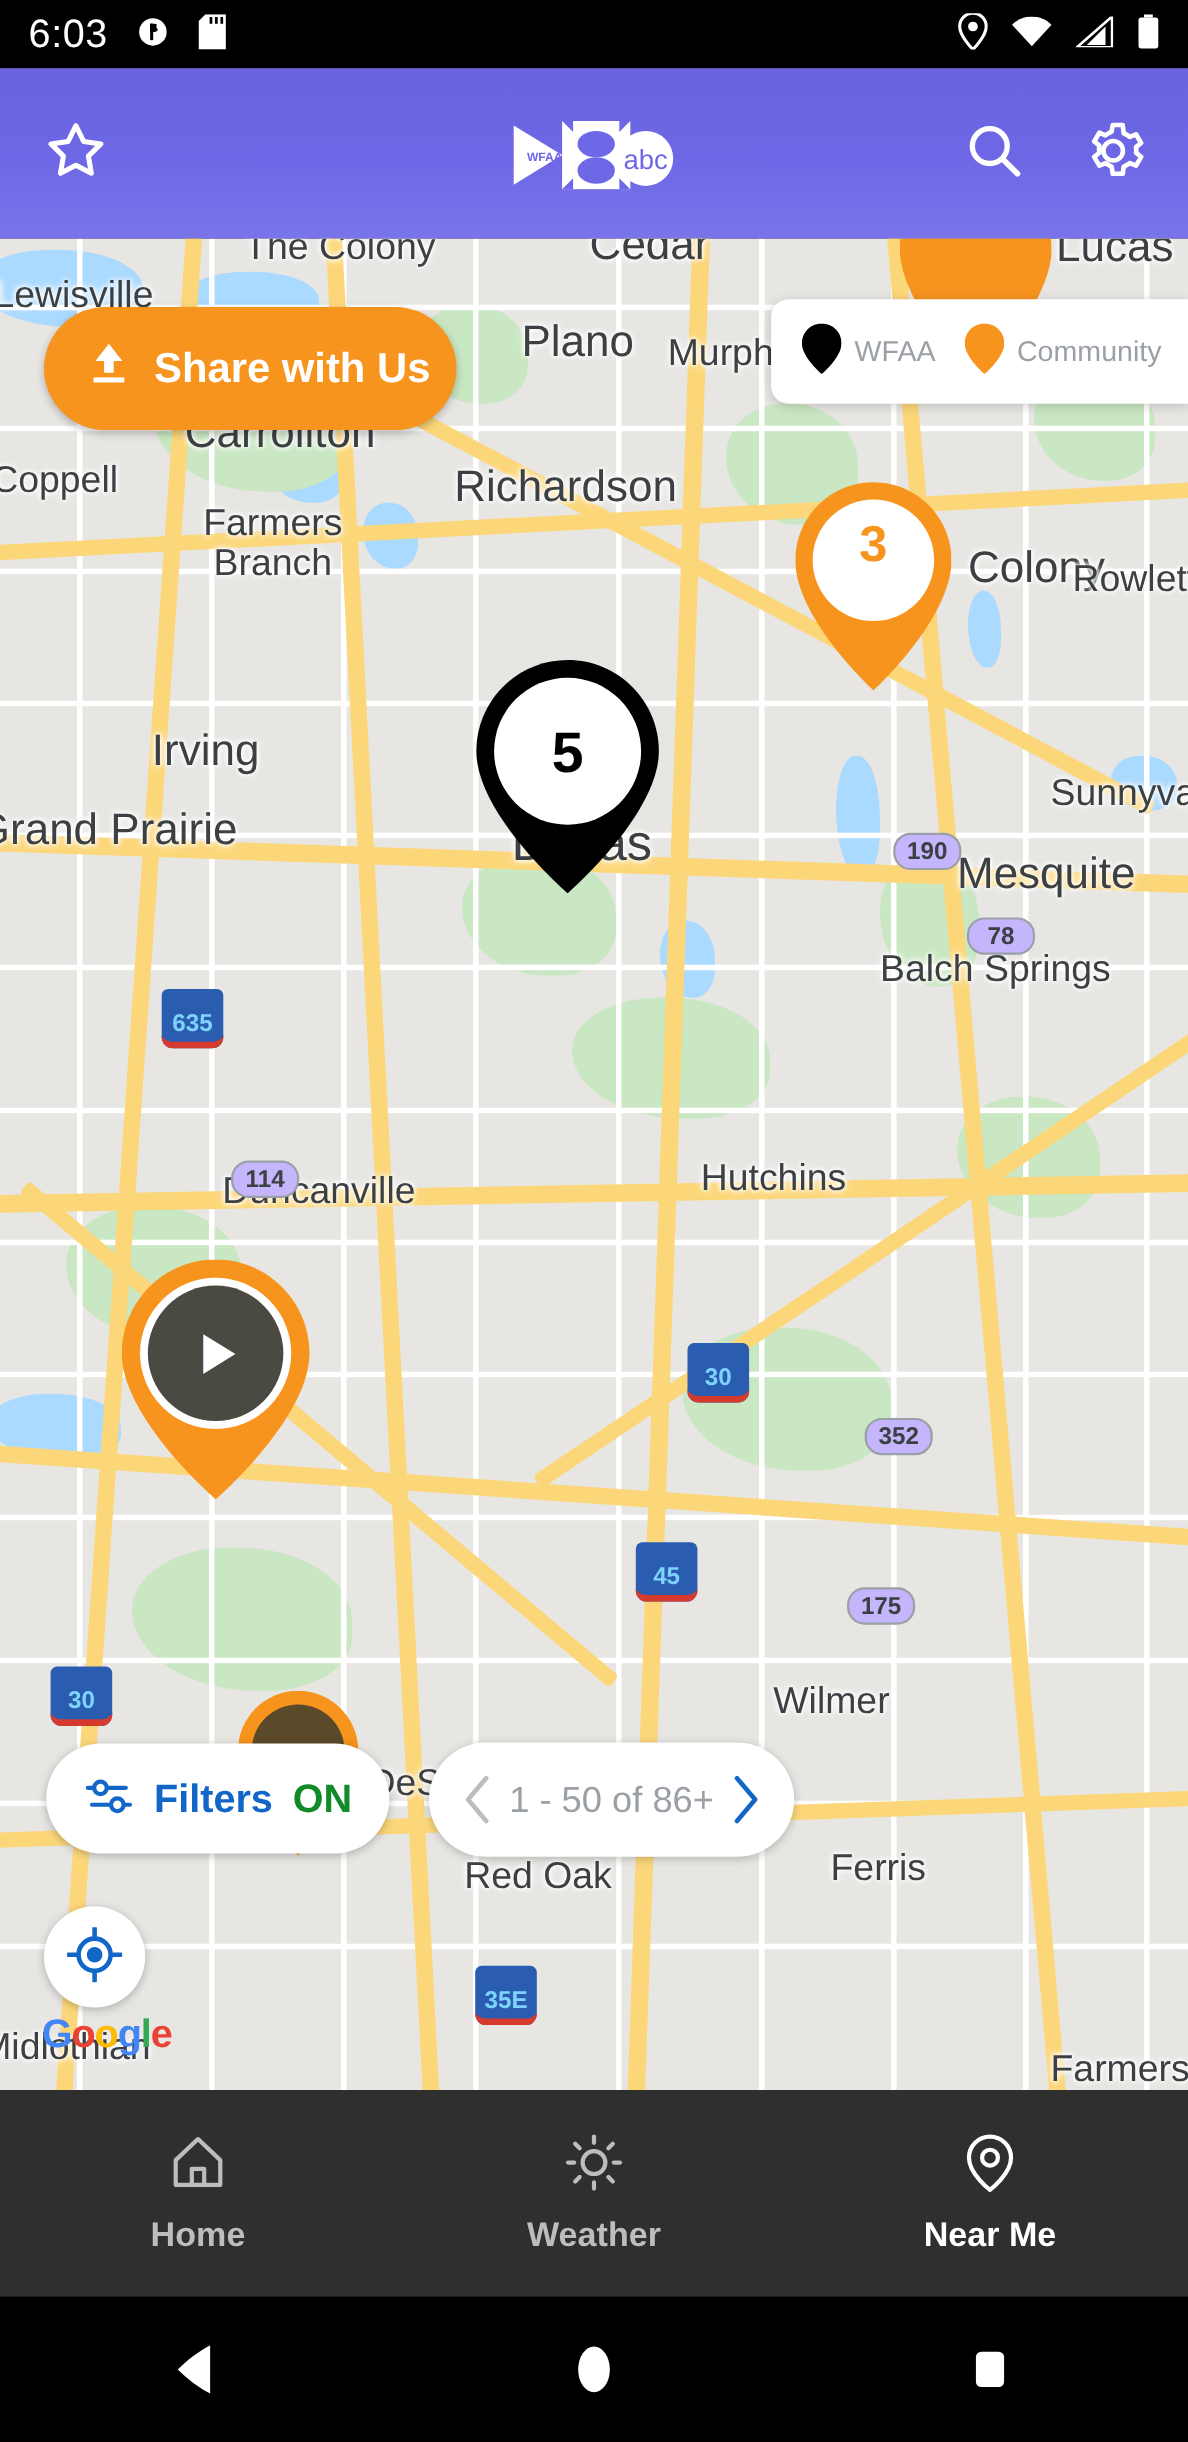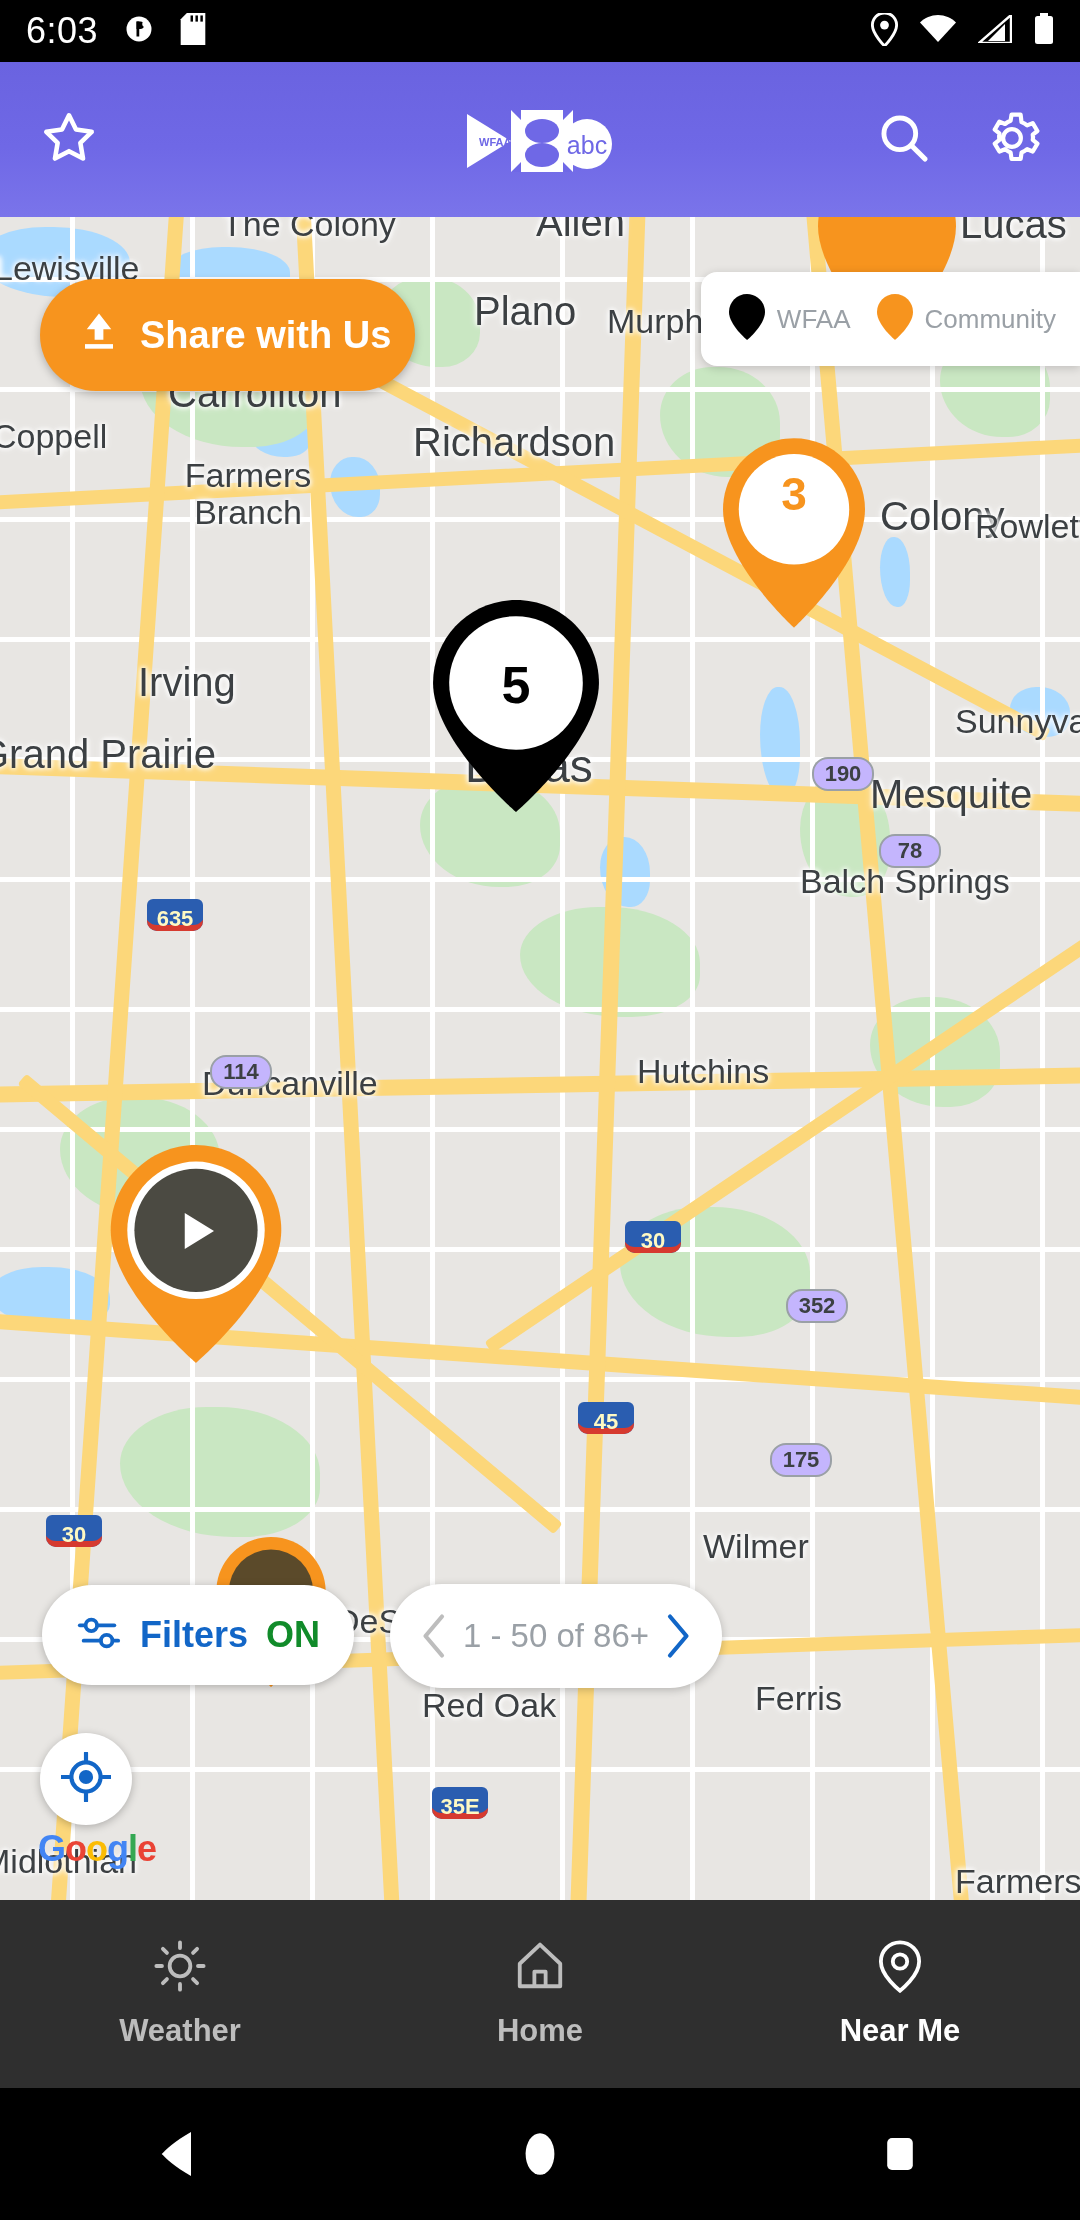--- a/index.html
+++ b/index.html
@@ -60,22 +60,22 @@
   .city.dallas { font-size:46px; color:#3c4043; }
 
   
   .shield {
     position:absolute; display:flex; align-items:center; justify-content:center;
     font-size:22px; font-weight:bold; color:#3c4043;
     background:#c4b5fd; border:2px solid #9aa0a6; border-radius:16px;
     height:34px; min-width:62px; padding:0 6px;
   }
   .shield.interstate {
-    background:#2a5db0; color:#fef9c3; border:none;
-    border-radius:6px 6px 10px 10px; height:32px; min-width:56px;
+    background:#2a5db0; color:#7dd3fc; border:none;
+    border-radius:6px 6px 10px 10px; height:54px; min-width:56px;
     box-shadow:0 -8px 0 -2px #d63a2f inset;
     padding-top:8px;
   }
 
   
   .gwatermark {
     position:absolute; left:38px; bottom:30px;
     font-size:36px; font-weight:bold; letter-spacing:-1px;
     font-family:"Liberation Sans", sans-serif;
   }
@@ -317,21 +317,21 @@
       <div class="hwy" style="left:-10px;top:1135px;width:1100px;height:15px;transform:rotate(4deg);"></div>
       <div class="hwy" style="left:-10px;top:1430px;width:1100px;height:14px;transform:rotate(-2deg);"></div>
       <div class="hwy" style="left:110px;top:-20px;width:15px;height:1720px;transform:rotate(4deg);"></div>
       <div class="hwy" style="left:340px;top:-20px;width:15px;height:1720px;transform:rotate(-3deg);"></div>
       <div class="hwy" style="left:600px;top:-20px;width:16px;height:1720px;transform:rotate(2deg);"></div>
       <div class="hwy" style="left:880px;top:-20px;width:15px;height:1720px;transform:rotate(-5deg);"></div>
       <div class="hwy" style="left:200px;top:300px;width:900px;height:14px;transform:rotate(28deg);"></div>
       <div class="hwy" style="left:420px;top:900px;width:800px;height:14px;transform:rotate(-34deg);"></div>
       <div class="hwy" style="left:-60px;top:1080px;width:700px;height:14px;transform:rotate(40deg);"></div>
 
-      <div class="city big" style="left:536px;top:-17px;">Allen</div>
+      <div class="city big" style="left:536px;top:-17px;">Cedar</div>
       <div class="city big" style="left:960px;top:-15px;">Lucas</div>
       <div class="city big" style="left:474px;top:72px;">Plano</div>
       <div class="city" style="left:607px;top:85px;">Murphy</div>
       <div class="city big" style="left:168px;top:154px;">Carrollton</div>
       <div class="city big" style="left:413px;top:203px;">Richardson</div>
       <div class="city" style="left:-8px;top:200px;">Coppell</div>
       <div class="city" style="left:173px;top:240px;width:150px;white-space:normal;text-align:center;line-height:1.08;">Farmers Branch</div>
       <div class="city big" style="left:880px;top:277px;">Colony</div>
       <div class="city" style="left:975px;top:290px;">Rowlett</div>
       <div class="city" style="left:-6px;top:32px;">Lewisville</div>
@@ -478,43 +478,43 @@
           <line x1="0.5" y1="12" x2="4" y2="12" stroke="#1266c7" stroke-width="2" stroke-linecap="round"></line>
           <line x1="20" y1="12" x2="23.5" y2="12" stroke="#1266c7" stroke-width="2" stroke-linecap="round"></line>
         </svg>
       </span>
     </div>
   </div>
 
   <div class="bottomnav">
     <div class="navitem">
       <span>
+        <svg width="54" height="54" viewBox="0 0 24 24" fill="none" stroke="#bdbdbd" stroke-width="1.7" stroke-linejoin="round">
+          <path d="M3 11 L12 2.5 L21 11 V21 H3 Z"></path>
+            <path d="M9.5 21 V14.5 H14.5 V21"></path>
+        </svg>
+      </span>
+      <span class="navlabel">Home</span>
+    </div>
+    <div class="navitem">
+      <span>
         <svg width="54" height="54" viewBox="0 0 24 24" fill="none" stroke="#bdbdbd" stroke-width="1.7" stroke-linecap="round">
           <circle cx="12" cy="12" r="4.6"></circle>
           <line x1="12" y1="1.5" x2="12" y2="4"></line>
             <line x1="12" y1="20" x2="12" y2="22.5"></line>
           <line x1="1.5" y1="12" x2="4" y2="12"></line>
             <line x1="20" y1="12" x2="22.5" y2="12"></line>
           <line x1="4.4" y1="4.4" x2="6.2" y2="6.2"></line>
             <line x1="17.8" y1="17.8" x2="19.6" y2="19.6"></line>
           <line x1="19.6" y1="4.4" x2="17.8" y2="6.2"></line>
             <line x1="6.2" y1="17.8" x2="4.4" y2="19.6"></line>
         </svg>
       </span>
       <span class="navlabel">Weather</span>
     </div>
-    <div class="navitem">
-      <span>
-        <svg width="54" height="54" viewBox="0 0 24 24" fill="none" stroke="#bdbdbd" stroke-width="1.7" stroke-linejoin="round">
-          <path d="M3 11 L12 2.5 L21 11 V21 H3 Z"></path>
-            <path d="M9.5 21 V14.5 H14.5 V21"></path>
-        </svg>
-      </span>
-      <span class="navlabel">Home</span>
-    </div>
     <div class="navitem active">
       <span>
         <svg width="54" height="54" viewBox="0 0 24 24">
           <path d="M12 1.5C7.3 1.5 3.5 5.3 3.5 10c0 6.5 8.5 13 8.5 13s8.5-6.5 8.5-13c0-4.7-3.8-8.5-8.5-8.5z" fill="none" stroke="#ffffff" stroke-width="1.7"></path>
           <circle cx="12" cy="10" r="3.2" fill="none" stroke="#ffffff" stroke-width="1.7"></circle>
         </svg>
       </span>
       <span class="navlabel">Near Me</span>
     </div>
   </div>

